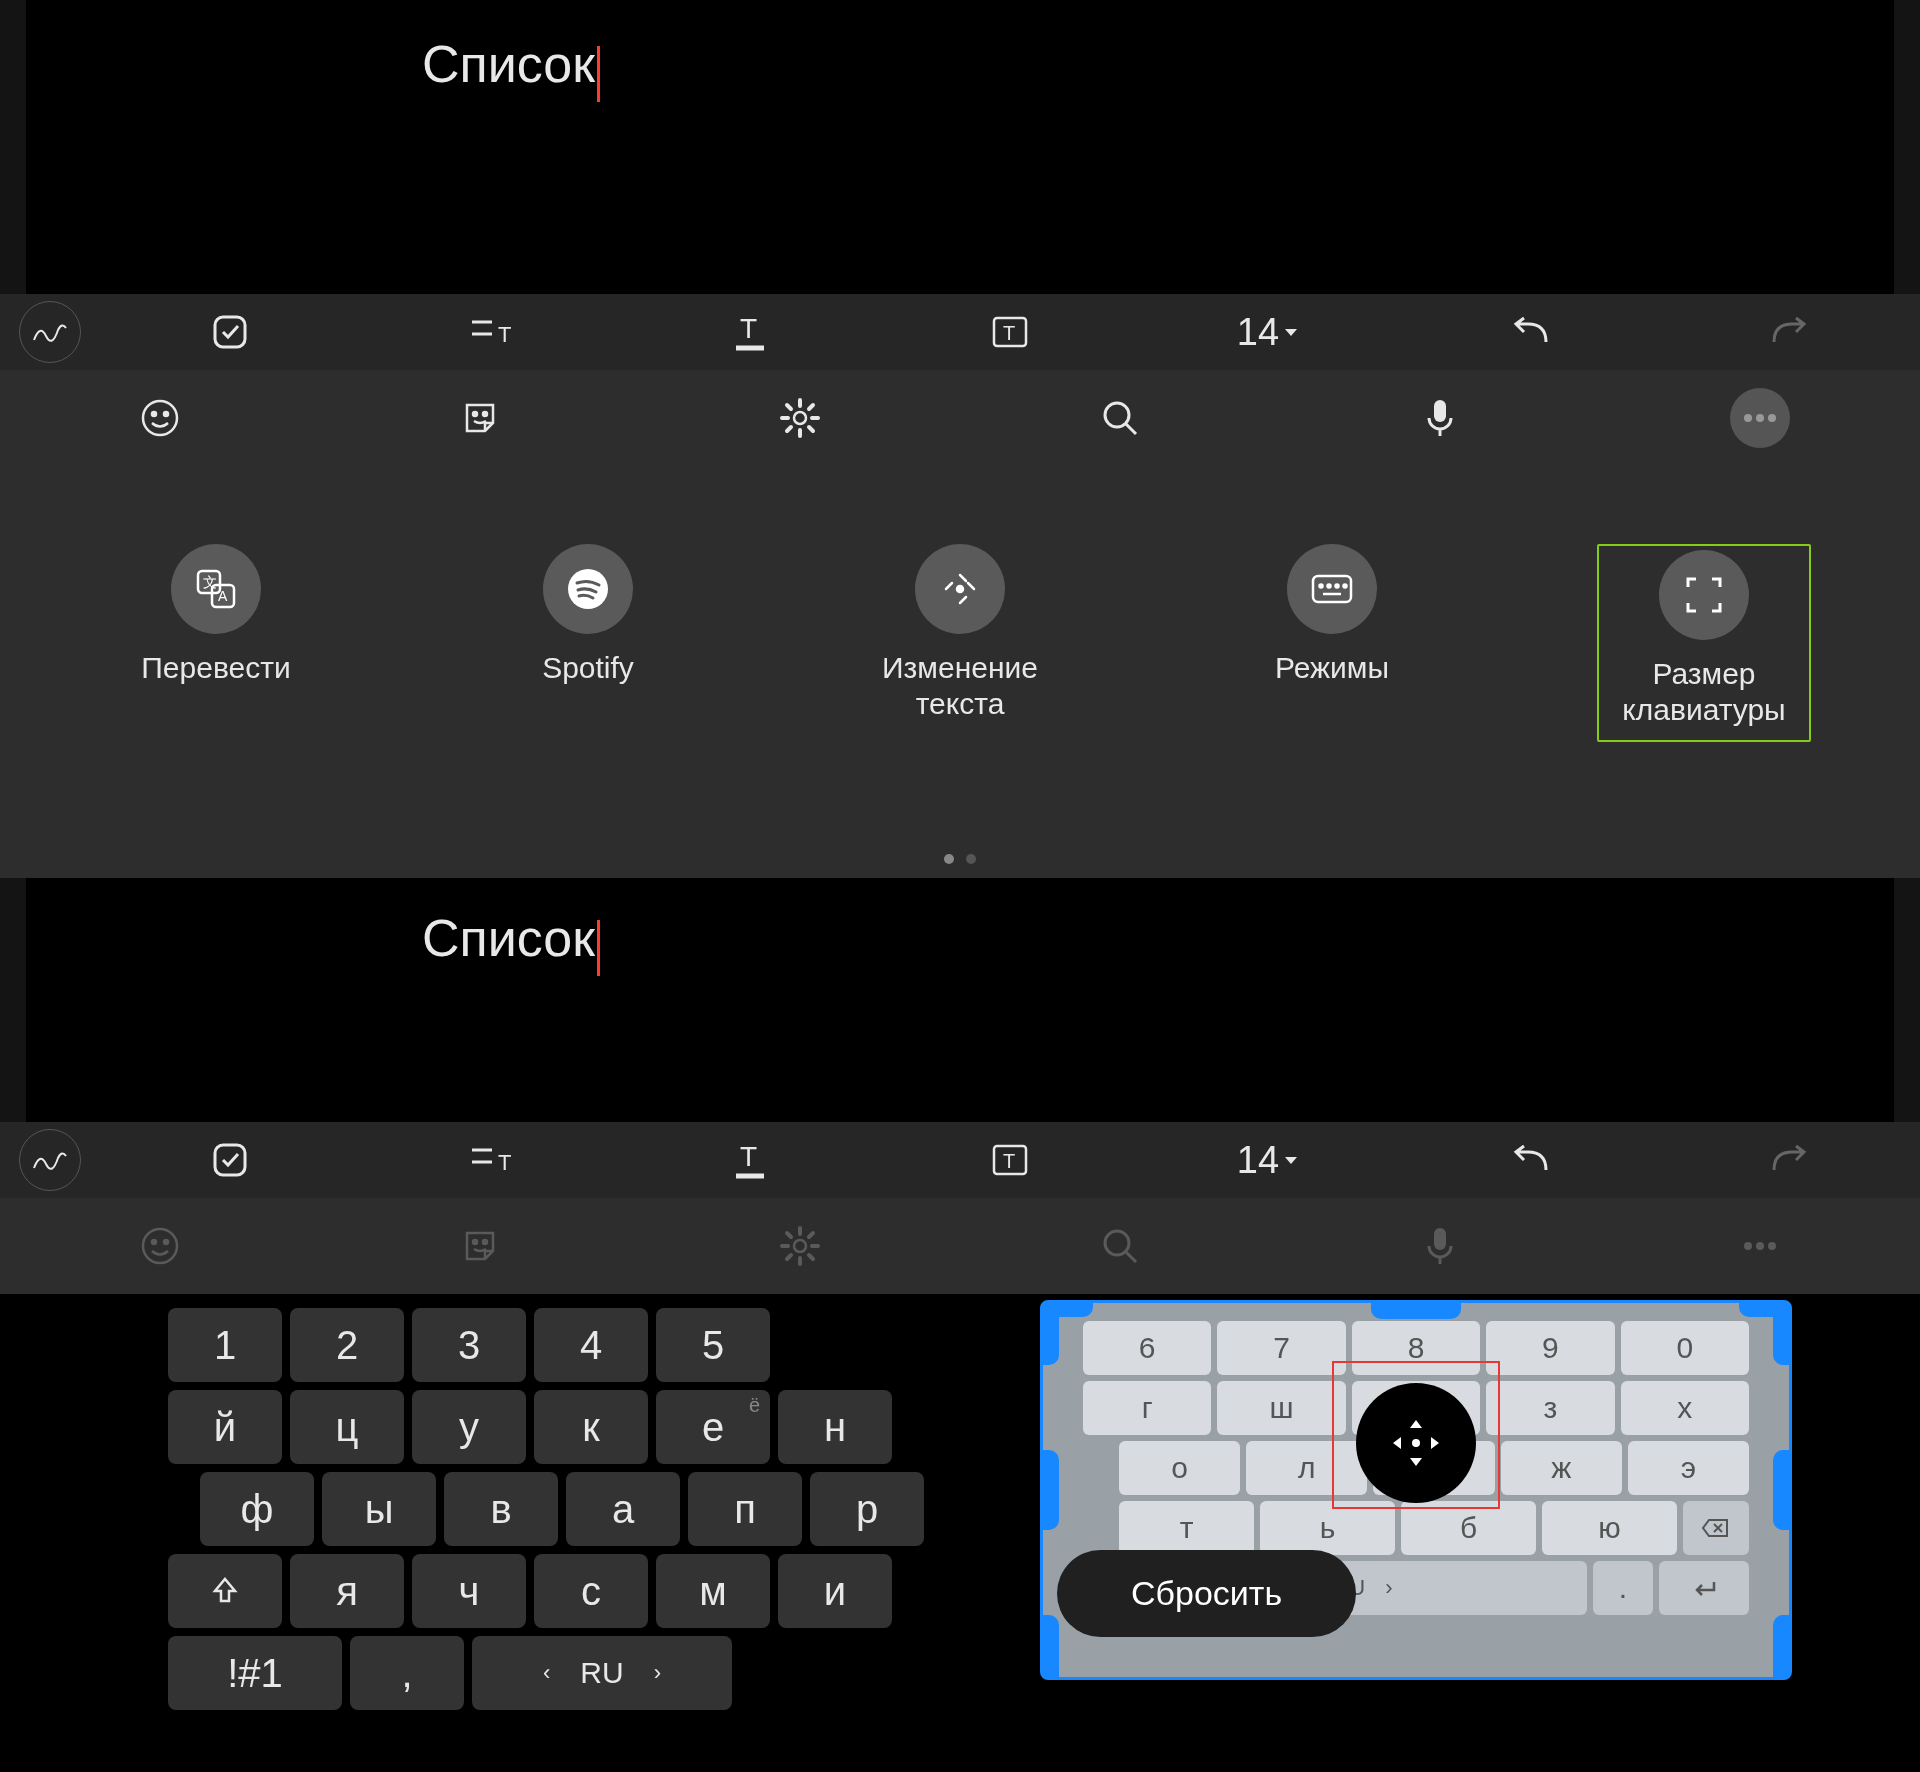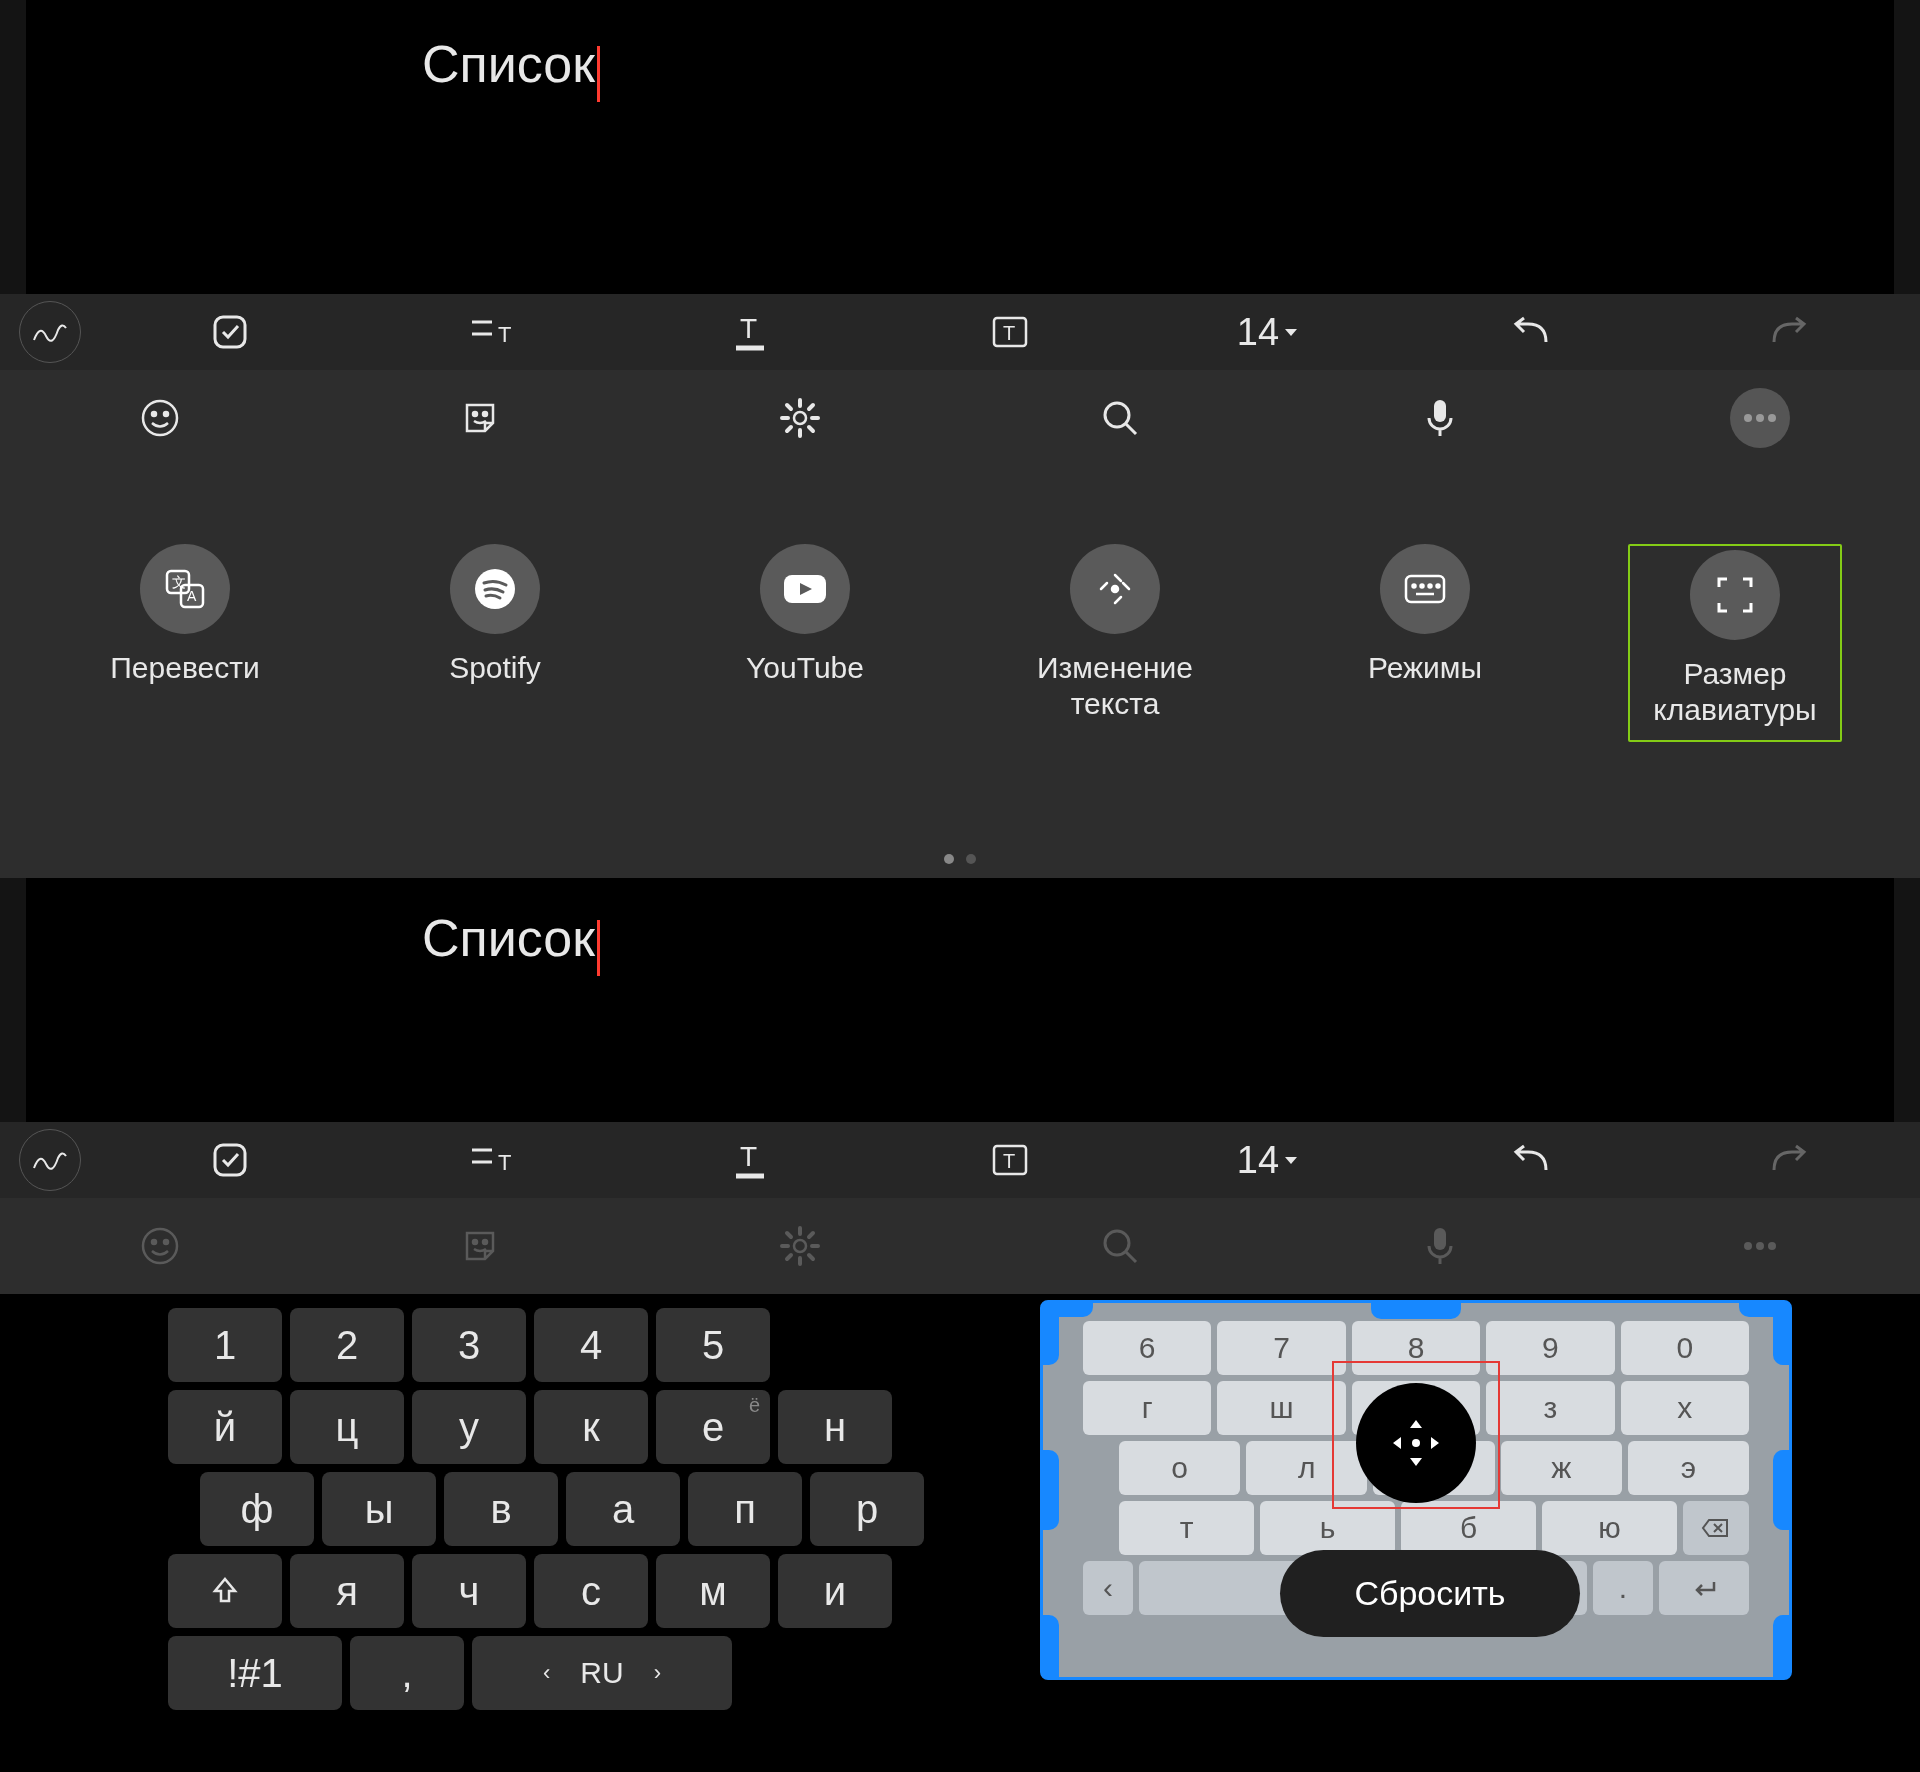--- a/index.html
+++ b/index.html
@@ -53,21 +53,21 @@
   .drag-tl { top: 0; left: 0; border-radius: 0 0 10px 0; }
   .drag-tl-2 { top: 0; left: 0; width: 50px; height: 14px; border-radius: 0 0 10px 0; background: #1788ff; position: absolute;}
   .drag-tr { top: 0; right: 0; border-radius: 0 0 0 10px; }
   .drag-tr-2 { top: 0; right: 0; width: 50px; height: 14px; border-radius: 0 0 0 10px; background: #1788ff; position: absolute;}
   .drag-l { top: 50%; left: 0; transform: translateY(-50%); border-radius: 0 10px 10px 0; height: 80px;}
   .drag-r { top: 50%; right: 0; transform: translateY(-50%); border-radius: 10px 0 0 10px; height: 80px;}
   .drag-bl { bottom: 0; left: 0; border-radius: 0 10px 0 0; }
   .drag-br { bottom: 0; right: 0; border-radius: 10px 0 0 0; }
   .move-circle { position: absolute; top: 80px; left: 50%; transform: translateX(-50%); width: 120px; height: 120px; background: #000; border-radius: 50%; display: flex; align-items: center; justify-content: center; }
   .move-box { position: absolute; top: 58px; left: 50%; transform: translateX(-50%); width: 168px; height: 148px; border: 2px solid #e53935; }
-  .action-buttons { position: absolute; bottom: 40px; width: 100%; display: flex; justify-content: center; gap: 28px; }
+  .action-buttons { position: absolute; bottom: 40px; width: 100%; display: flex; justify-content: space-between; gap: 28px; }
   .action-btn { background: #202020; color: #fff; font-size: 34px; padding: 24px 74px; border-radius: 50px; cursor: pointer; }
   svg { display: block; }
   .icon-svg { color: #e8e8e8; }
   .icon-dim { color: #5a5a5a; }
 </style>
 </head>
 <body>
 
 <div class="panel panel-1">
   <div class="sidebar-left"></div>
@@ -189,29 +189,20 @@
         <div class="shortcut-label">Перевести</div>
       </div>
       <div class="shortcut">
         <div class="shortcut-icon">
             <svg width="46" height="46" viewBox="0 0 46 46" fill="#fff">
               <circle cx="23" cy="23" r="20"></circle>
               <path d="M12 17 q11 -4 22 2 M13 24 q9 -3 18 2 M14 30 q7 -2 14 2" stroke="#5a5a5a" stroke-width="3" fill="none" stroke-linecap="round"></path>
             </svg>
           </div>
         <div class="shortcut-label">Spotify</div>
-      </div>
-      <div class="shortcut">
-        <div class="shortcut-icon">
-            <svg width="50" height="36" viewBox="0 0 50 36" fill="#fff">
-              <rect x="4" y="4" width="42" height="28" rx="8"></rect>
-              <path d="M20 12 l12 6 l-12 6 z" fill="#5a5a5a"></path>
-            </svg>
-          </div>
-        <div class="shortcut-label">YouTube</div>
       </div>
       <div class="shortcut">
         <div class="shortcut-icon">
             <svg width="44" height="44" viewBox="0 0 44 44" fill="none" stroke="#fff" stroke-width="2.5">
               <path d="M22 8 l6 6 M22 36 l6 -6 M8 22 l6 -6 M36 22 l-6 -6" stroke-linecap="round"></path>
               <circle cx="22" cy="22" r="3" fill="#fff"></circle>
             </svg>
           </div>
         <div class="shortcut-label" style="white-space:pre-line">Изменение
 текста</div>

